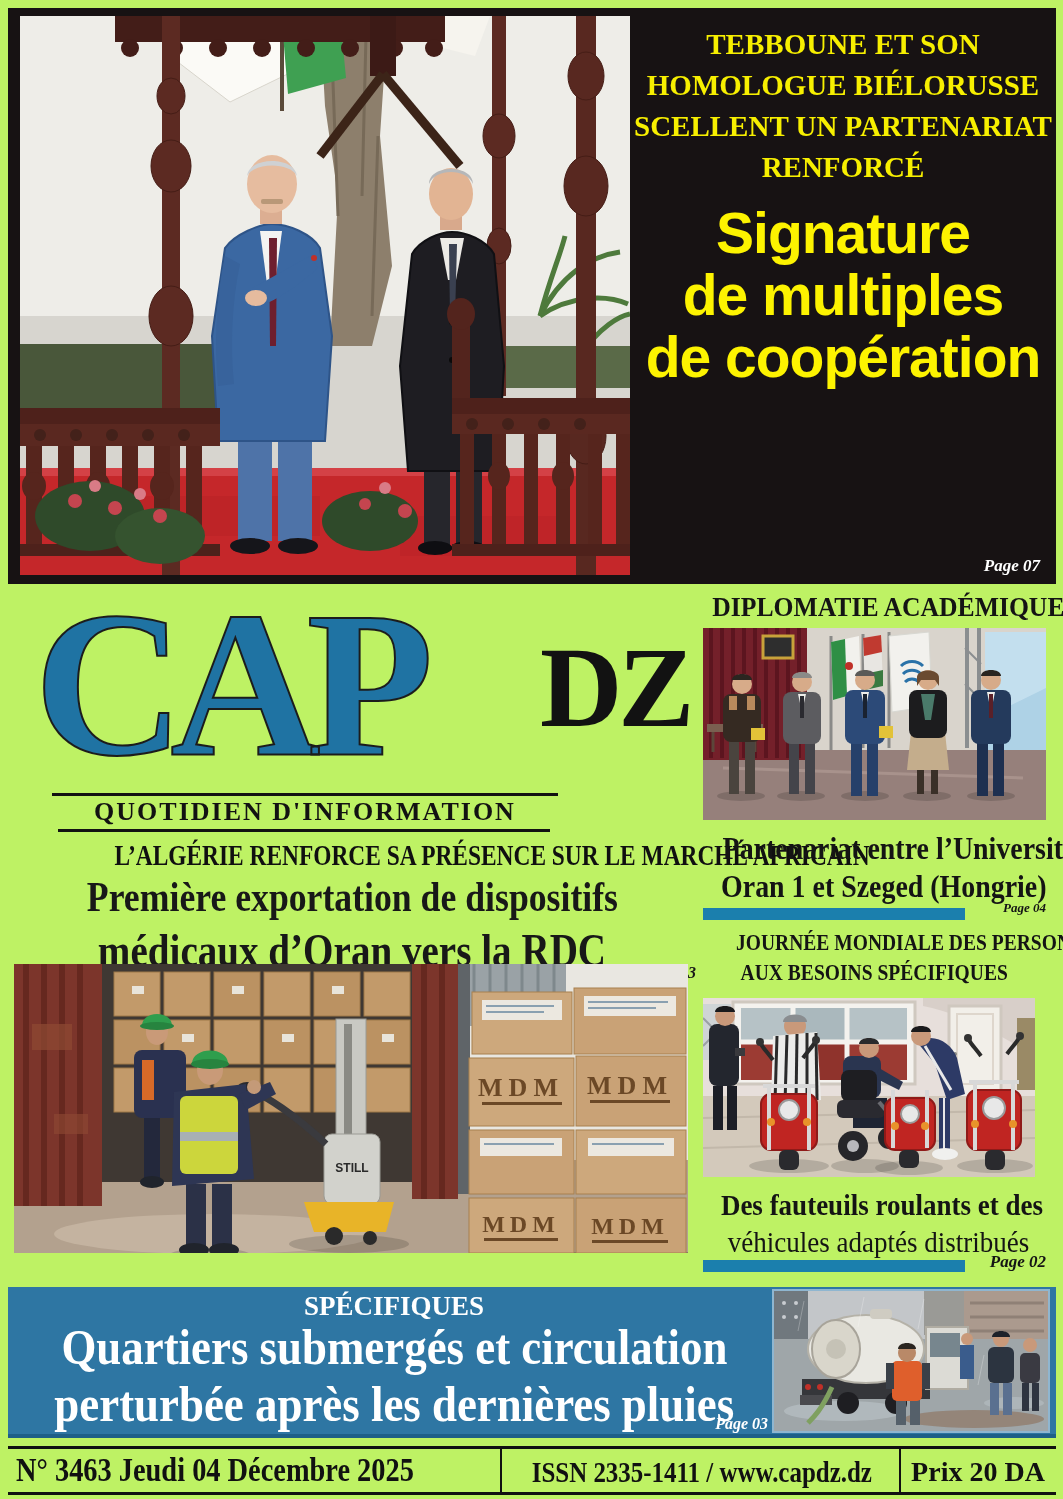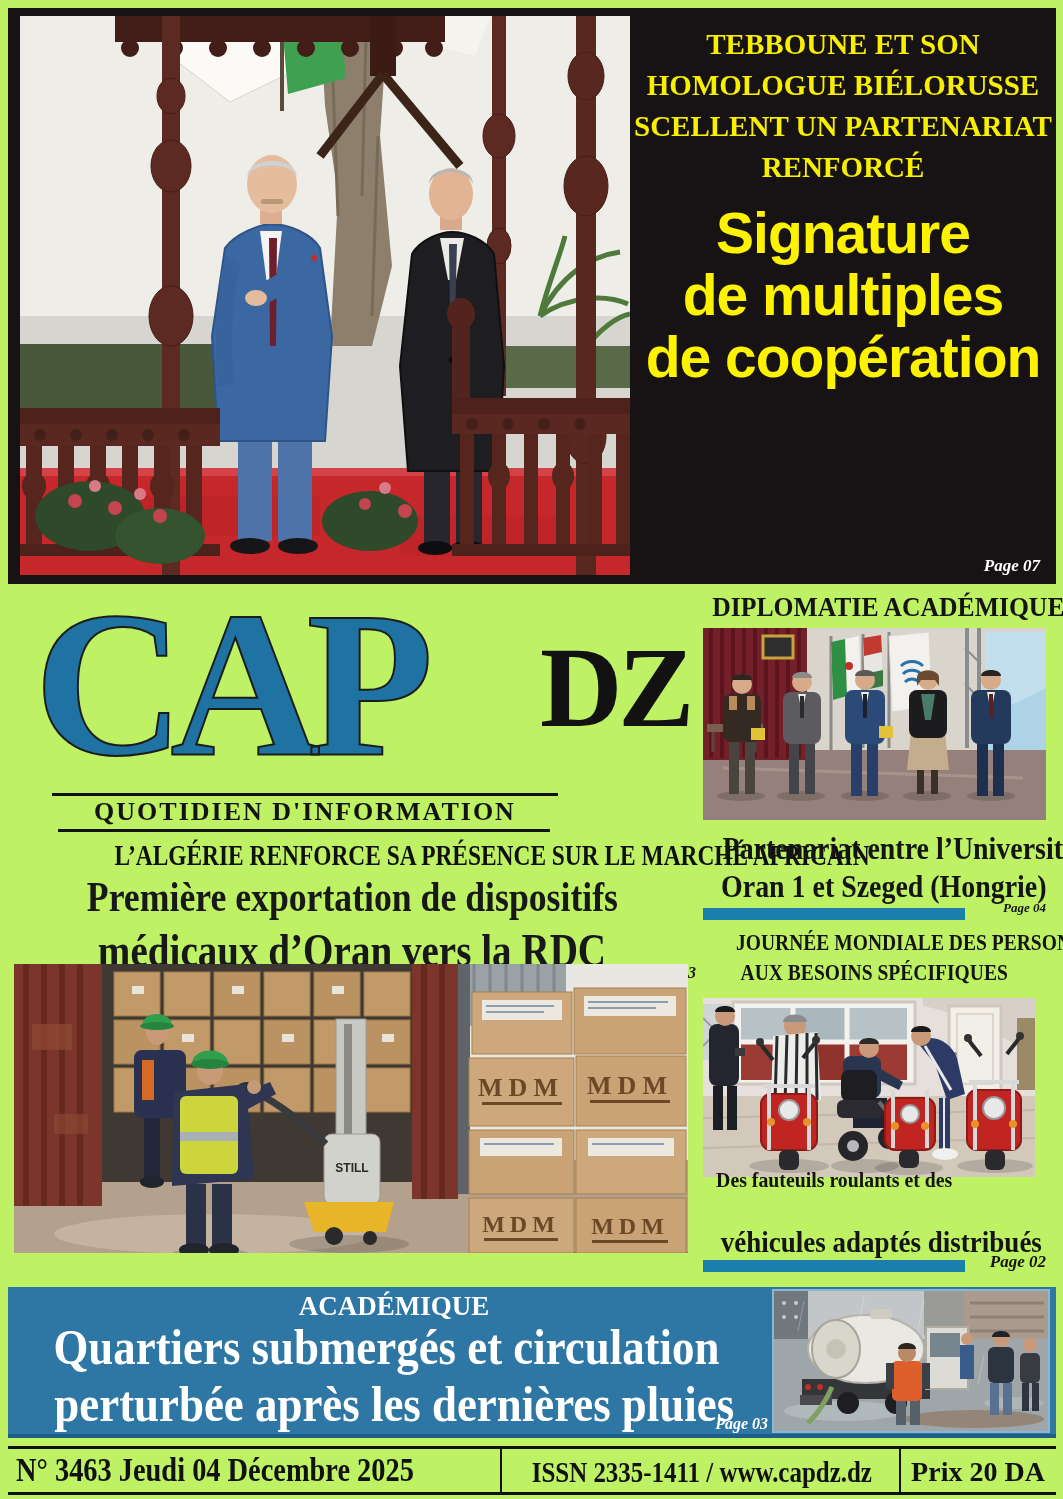--- a/index.html
+++ b/index.html
@@ -36,29 +36,29 @@
   
   .rc-sec1 { left:703px; top:592px; width:343px; text-align:center; font-weight:bold; font-size:27px; color:#141414; }
   .diplomats-photo { left:703px; top:628px; width:343px; height:192px; background:#d9d4cc; overflow:hidden; }
   .rc1-h1 { left:703px; top:830px; width:343px; text-align:center; font-weight:bold; font-size:31px; line-height:38px; color:#141414; }
   .rc1-h2 { left:703px; top:868px; width:343px; text-align:center; font-weight:bold; font-size:31px; line-height:38px; color:#141414; }
   .teal-bar1 { left:703px; top:908px; width:262px; height:12px; background:#1b7fad; }
   .rc1-pageref { left:962px; top:900px; width:84px; text-align:right; font-style:italic; font-weight:bold; font-size:13px; color:#141414; }
   .rc-sec2a { left:703px; top:928px; width:343px; text-align:center; font-weight:bold; font-size:23px; line-height:30px; color:#141414; }
   .rc-sec2b { left:703px; top:958px; width:343px; text-align:center; font-weight:bold; font-size:23px; line-height:30px; color:#141414; }
   .scooters-photo { left:703px; top:998px; width:332px; height:179px; background:#e7dfdb; overflow:hidden; }
-  .rc2-h1 { left:703px; top:1161px; width:343px; text-align:left; font-weight:bold; font-size:22px; line-height:37px; color:#141414; }
-  .rc2-h2 { left:703px; top:1223px; width:343px; text-align:right; font-weight:bold; font-size:30px; line-height:37px; color:#141414; }
+  .rc2-h1 { left:703px; top:1186px; width:343px; text-align:left; font-weight:bold; font-size:30px; line-height:37px; color:#141414; }
+  .rc2-h2 { left:703px; top:1223px; width:343px; text-align:right; font-weight:normal; font-size:30px; line-height:37px; color:#141414; }
   .teal-bar2 { left:703px; top:1260px; width:262px; height:12px; background:#1b7fad; }
   .rc2-pageref { left:962px; top:1252px; width:84px; text-align:right; font-style:italic; font-weight:bold; font-size:17px; color:#141414; }
 
   
   .wx-banner { left:8px; top:1287px; width:1048px; height:151px; background:#2e76a3; border-bottom:4px solid #1e5f87; }
   .wx-sec { position:absolute; left:0; top:4px; width:772px; text-align:center; font-weight:bold; font-size:27px; color:#ffffff; }
-  .wx-h1 { position:absolute; left:0; top:32px; width:772px; text-align:left; font-weight:bold; font-size:51px; line-height:57px; color:#ffffff; }
+  .wx-h1 { position:absolute; left:0; top:32px; width:772px; text-align:center; font-weight:bold; font-size:51px; line-height:57px; color:#ffffff; }
   .wx-h2 { position:absolute; left:0; top:89px; width:772px; text-align:center; font-weight:bold; font-size:51px; line-height:57px; color:#ffffff; }
   .wx-pageref { position:absolute; left:630px; top:128px; width:130px; text-align:right; font-style:italic; font-weight:bold; font-size:16px; color:#ffffff; }
   .flood-photo { position:absolute; left:766px; top:4px; width:274px; height:140px; background:#9fa6a9; outline:2px solid #8fb6d0; overflow:hidden; }
 
   
   .f-rule-top { left:8px; top:1446px; width:1048px; height:3px; background:#111; }
   .f-rule-bot { left:8px; top:1492px; width:1048px; height:3px; background:#111; }
   .f-vline1 { left:500px; top:1449px; width:2px; height:43px; background:#111; }
   .f-vline2 { left:899px; top:1449px; width:2px; height:43px; background:#111; }
   .f-issue { left:16px; top:1452px; width:482px; font-weight:bold; font-size:33px; color:#111; }
@@ -602,21 +602,21 @@
   <div class="abs rc2-h1">
     <span class="cx nowrap" style="transform:scaleX(0.9);">Des fauteuils roulants et des</span>
   </div>
   <div class="abs rc2-h2">
     <span class="cx nowrap" style="transform:scaleX(0.9);">véhicules adaptés distribués</span>
   </div>
   <div class="abs teal-bar2"></div>
   <div class="abs rc2-pageref">Page 02</div>
 
   <div class="abs wx-banner">
-    <div class="wx-sec">ACADÉMIQUE</div>
+    <div class="wx-sec">SPÉCIFIQUES</div>
     <div class="wx-h1">
       <span class="cx nowrap" style="transform:scaleX(0.88);">Quartiers submergés et circulation</span>
     </div>
     <div class="wx-h2">
       <span class="cx nowrap" style="transform:scaleX(0.88);">perturbée après les dernières pluies</span>
     </div>
     <div class="wx-pageref">Page 03</div>
 
     <div class="flood-photo">
       <svg width="274" height="140" viewBox="0 0 274 140">

